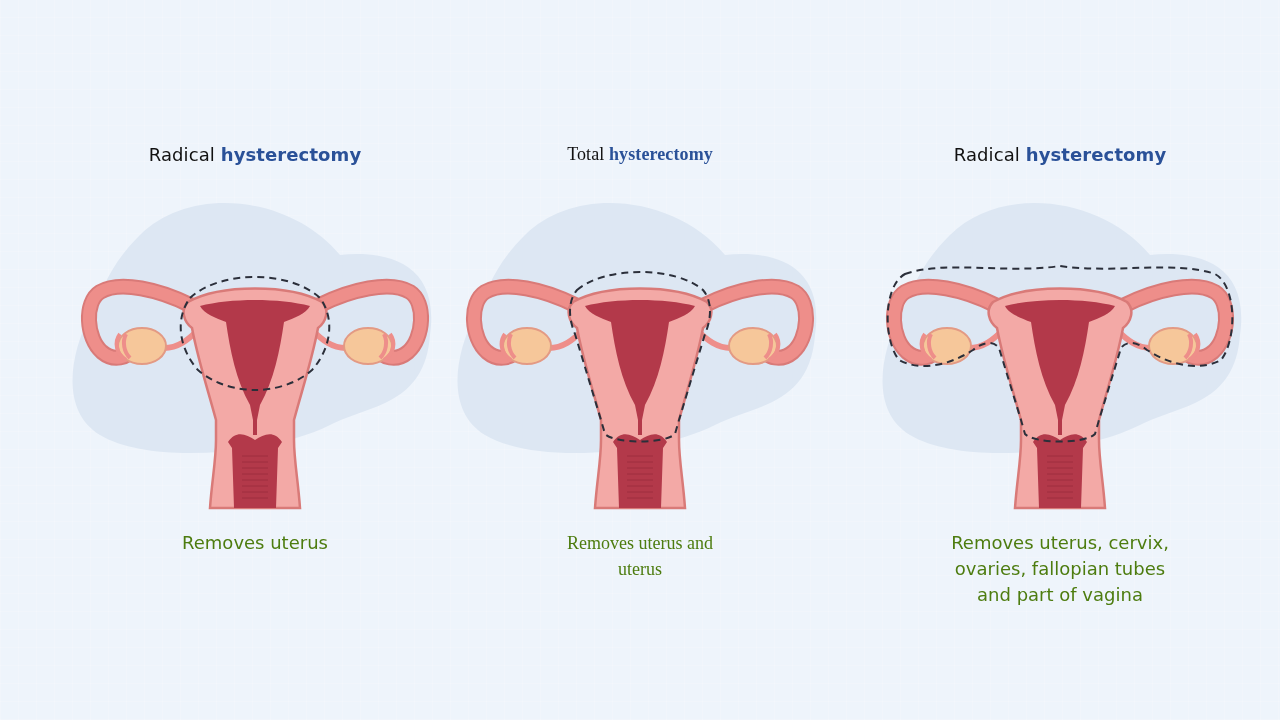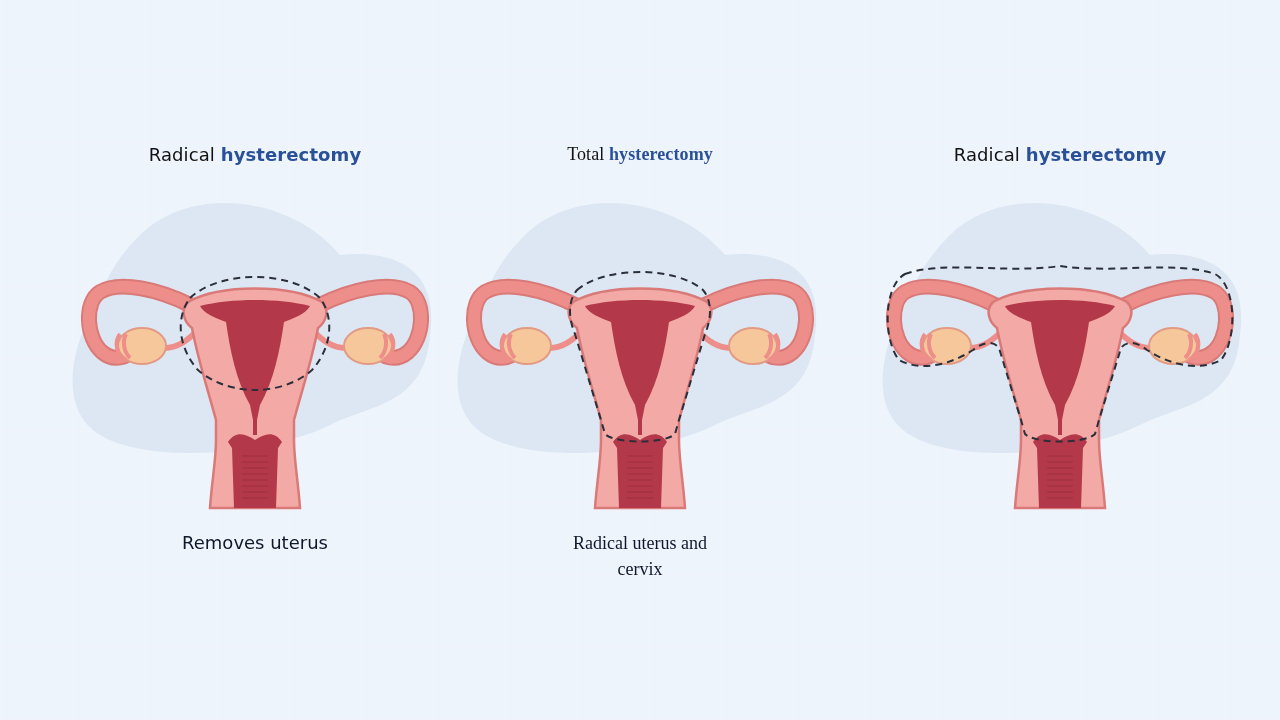--- a/index.html
+++ b/index.html
@@ -22,21 +22,21 @@
   .panel-title {
     position: absolute; top: 144px; left: 0; right: 0;
     text-align: center; font-size: 18px; color: #111;
     letter-spacing: 0.1px;
   }
   .panel-title .accent { color: #2a5198; font-weight: bold; text-align: center; }
   .blob { position: absolute; }
   .illus { position: absolute; top: 230px; }
   .caption {
     position: absolute; top: 530px; left: 0; right: 0;
-    text-align: center; font-size: 18px; line-height: 26px; color: #0f172a;
+    text-align: center; font-size: 18px; line-height: 26px; color: #4d7c0f;
   }
   .caption span { display: block; }
 </style>
 </head>
 <body>
 
 <div class="bg-grid"></div>
 
 <svg width="0" height="0" style="position:absolute">
   <defs>
@@ -105,29 +105,34 @@
     <path d="M70,40 C120,-10 220,0 270,60 C320,55 370,70 360,140 C355,210 300,210 260,230 C200,260 80,270 30,240 C-10,215 0,160 20,120 C35,90 40,70 70,40 Z" fill="#dde7f3"></path>
   </svg>
   <div class="panel-title">
     <span>Total</span> <span class="accent">hysterectomy</span>
   </div>
   <svg class="illus" width="350" height="290" style="left:25px;">
     <use href="#uterus"></use>
     <path d="M112,60 C140,36 210,36 238,60 C248,72 246,90 240,104 L214,190 L210,204 C200,214 150,214 140,204 L136,190 L110,104 C104,90 102,72 112,60 Z" fill="none" stroke="#2b2f3a" stroke-width="2" stroke-dasharray="7 5"></path>
   </svg>
   <div class="caption">
-    <span>Radical uterus and</span>
-    <span>cervix</span>
+    <span>Removes uterus and</span>
+    <span>uterus</span>
   </div>
 </div>
 
 <div class="panel" style="left:860px;">
   <svg class="blob" width="370" height="270" style="left:20px; top:195px;">
     <path d="M70,40 C120,-10 220,0 270,60 C320,55 370,70 360,140 C355,210 300,210 260,230 C200,260 80,270 30,240 C-10,215 0,160 20,120 C35,90 40,70 70,40 Z" fill="#dde7f3"></path>
   </svg>
   <div class="panel-title">
     <span>Radical</span> <span class="accent">hysterectomy</span>
   </div>
   <svg class="illus" width="360" height="290" style="left:25px;">
     <use href="#uterus"></use>
     <path d="M20,44 C60,30 120,44 175,36 C230,44 290,30 330,44 C352,56 352,110 336,130 C318,140 290,138 262,120 C250,110 240,112 236,118 L214,190 L210,204 C200,214 150,214 140,204 L136,190 L114,118 C110,112 100,110 88,120 C60,138 32,140 14,130 C-2,110 -2,56 20,44 Z" fill="none" stroke="#2b2f3a" stroke-width="2" stroke-dasharray="7 5"></path>
   </svg>
+  <div class="caption">
+    <span>Removes uterus, cervix,</span>
+    <span>ovaries, fallopian tubes</span>
+    <span>and part of vagina</span>
+  </div>
 </div>
 
 </body></html>

